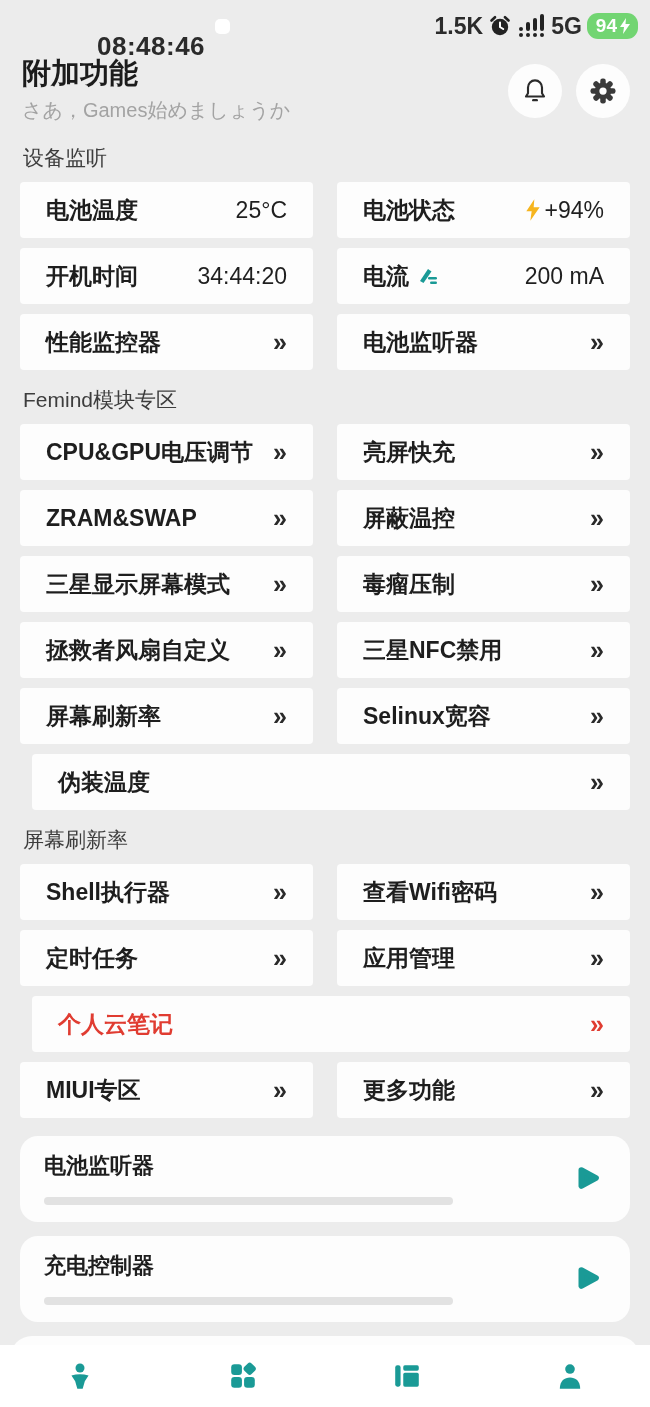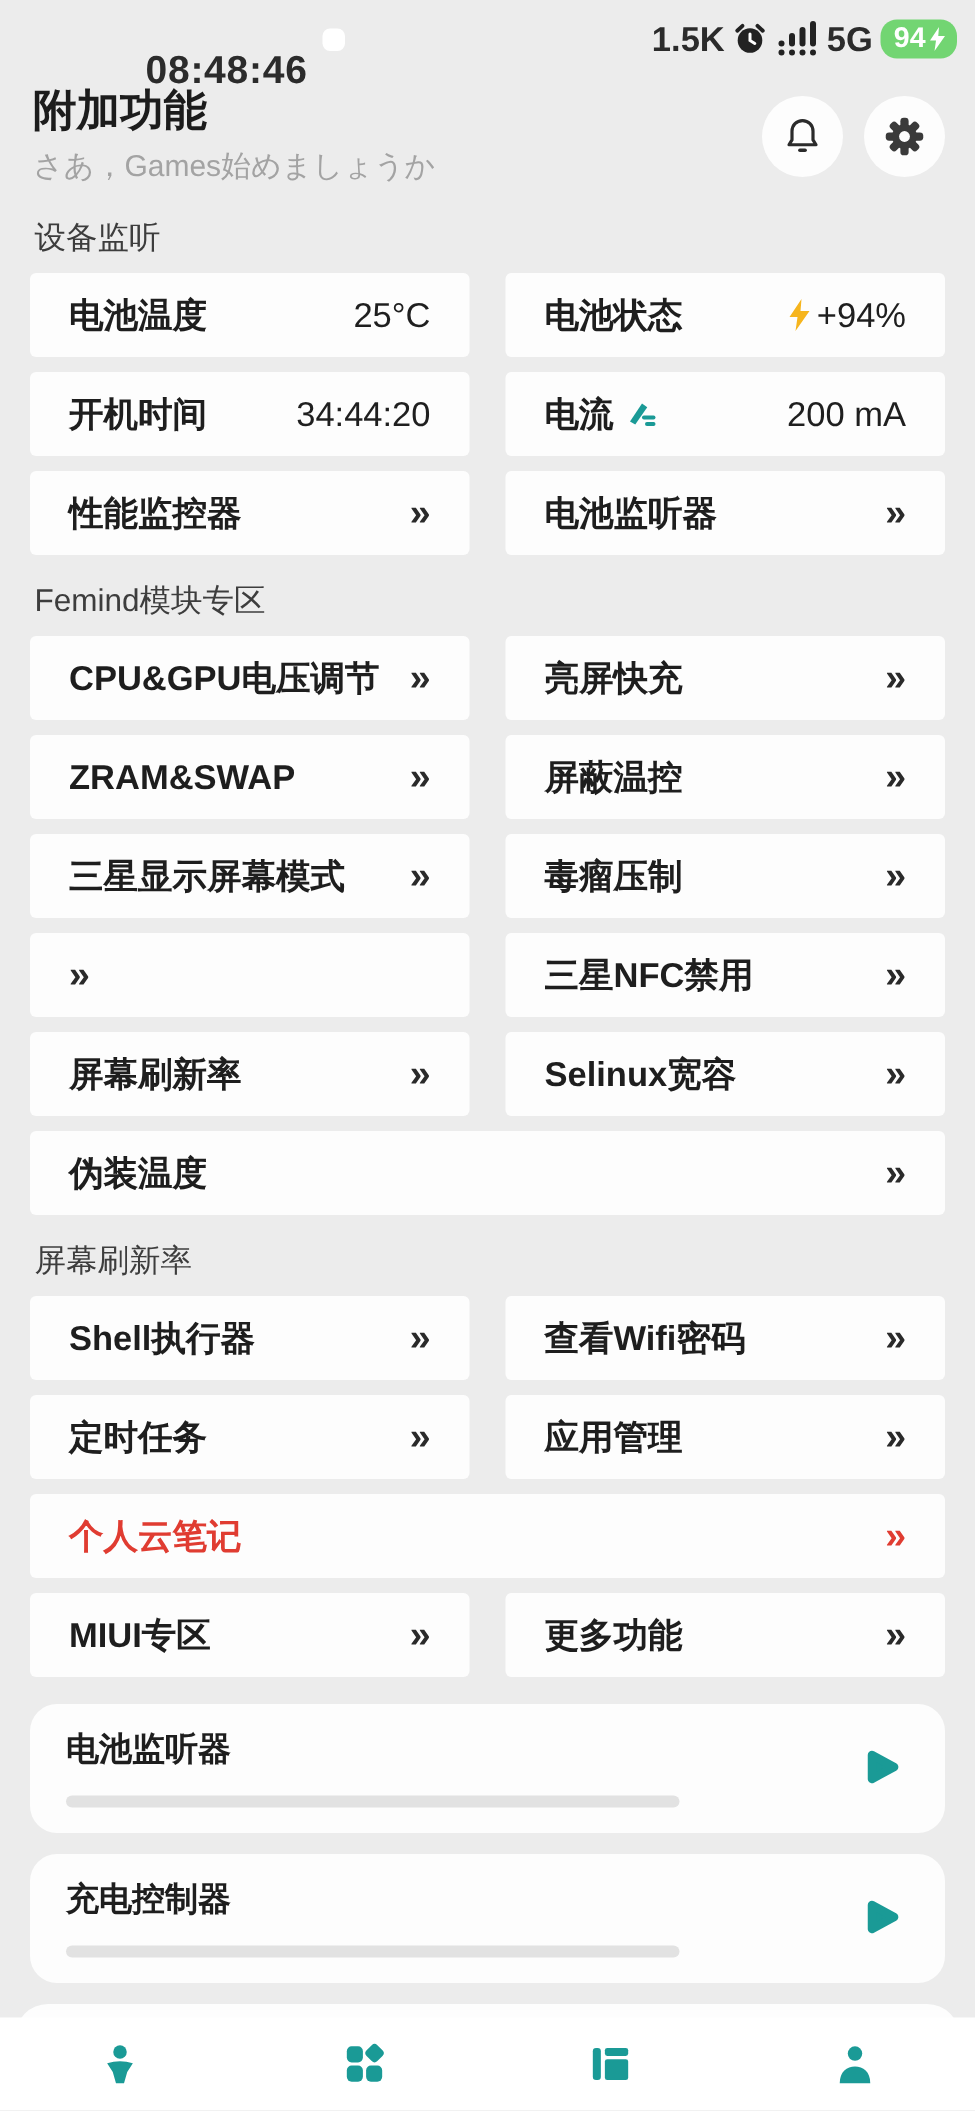--- a/index.html
+++ b/index.html
@@ -30,21 +30,21 @@
   .circle-btn{width:54px;height:54px;border-radius:50%;background:#fdfdfd;
     display:flex;align-items:center;justify-content:center;}
   
   .section-title{padding:0 23px;margin:16px 0 10px;font-size:21px;color:#3d3d3d;}
   .grid{display:grid;grid-template-columns:1fr 1fr;gap:10px 24px;padding:0 20px;}
   .card{background:#fdfdfd;border-radius:4px;height:56px;display:flex;align-items:center;
     justify-content:space-between;padding:0 26px;box-sizing:border-box;}
   .card .lbl{font-size:23px;font-weight:600;color:#1e1e1e;display:flex;align-items:center;gap:8px;}
   .card .val{font-size:23px;font-weight:500;color:#1f1f1f;display:flex;align-items:center;gap:4px;}
   .card .chev{font-size:25px;font-weight:700;color:#2a2a2a;}
-  .full{grid-column:1 / -1;}
+  .full{grid-column:1 / -1;margin-left:12px;}
   .red .lbl{color:#e03c31;}
   .red .chev{color:#e03c31;}
   
   .svc{background:#fdfdfd;border-radius:18px;margin:0 20px 14px;padding:15px 24px 17px;
     display:flex;align-items:center;}
   .svc-left{flex:1;display:flex;flex-direction:column;}
   .svc-lbl{font-size:22px;font-weight:700;color:#1e1e1e;}
   .svc-track{margin-top:16px;height:8px;width:78%;background:#e2e2e2;border-radius:4px;}
   .svc-play{width:38px;height:38px;display:flex;align-items:center;justify-content:center;}
   .partial-card{margin:0 10px;height:34px;background:#fdfdfd;border-radius:22px 22px 0 0;}
@@ -194,20 +194,21 @@
   </div>
   <div class="card">
     <span class="lbl">三星显示屏幕模式</span>
     <span class="chev">»</span>
   </div>
   <div class="card">
     <span class="lbl">毒瘤压制</span>
     <span class="chev">»</span>
   </div>
   <div class="card">
+    <span class="lbl">拯救者风扇自定义</span>
     <span class="chev">»</span>
   </div>
   <div class="card">
     <span class="lbl">三星NFC禁用</span>
     <span class="chev">»</span>
   </div>
   <div class="card">
     <span class="lbl">屏幕刷新率</span>
     <span class="chev">»</span>
   </div>

